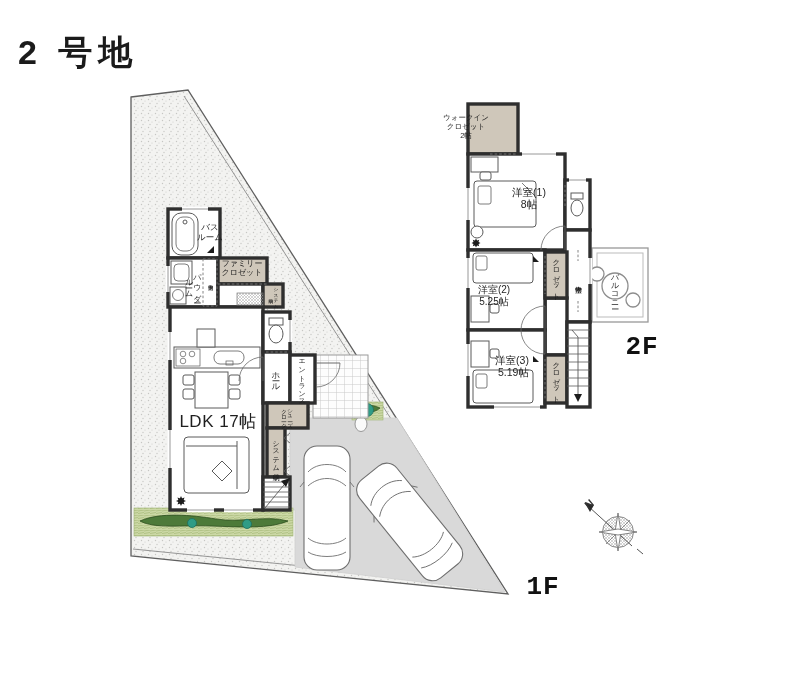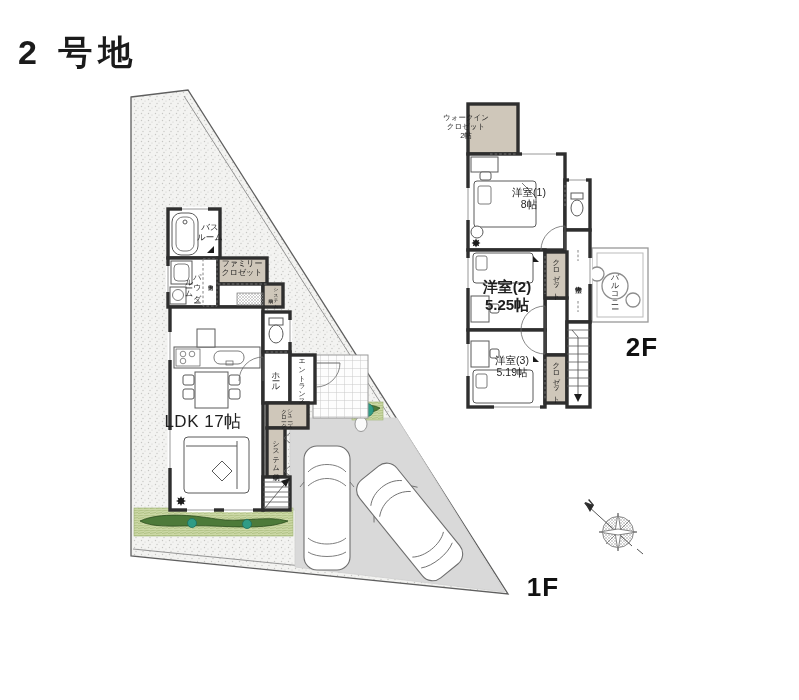--- a/index.html
+++ b/index.html
@@ -16,21 +16,21 @@
   .arc{fill:none;stroke:#6a6a6a;stroke-width:0.8;}
   .wgap{stroke:#ffffff;stroke-width:4.6;fill:none;}
   .wline{stroke:#8d8d8d;stroke-width:0.9;fill:none;}
   .car{fill:#ffffff;stroke:#6f6f6f;stroke-width:1.1;}
   .carline{fill:none;stroke:#6f6f6f;stroke-width:0.9;}
   .blk{fill:#1c1c1c;stroke:none;}
   .lab{position:absolute;transform:translate(-50%,-50%);white-space:pre-line;text-align:center;
        color:#1f1f1f;line-height:1.18;}
   .v{writing-mode:vertical-rl;text-orientation:upright;letter-spacing:1px;line-height:1.05;}
   .flab{position:absolute;transform:translate(-50%,-50%);font-weight:bold;font-size:26px;
-        color:#111;letter-spacing:1px;}
+        color:#111;letter-spacing:1px;font-family:Liberation Mono, monospace;}
   #page-title{position:absolute;left:18px;top:30px;font-size:34px;font-weight:600;
         color:#1b1b1b;letter-spacing:6px;}
   #north-label{position:absolute;transform:translate(-50%,-50%) rotate(-40deg);
         font-size:11px;font-weight:bold;color:#333;}
 </style>
 </head>
 <body>
 
 <div id="stage">
 
@@ -324,31 +324,31 @@
 <div class="lab v" style="left:210px;top:281px;font-size:5px;letter-spacing:0;">室内物干</div>
 <div class="lab" style="left:242px;top:268px;font-size:8px;">ファミリー
 クロゼット</div>
 <div class="lab v" style="left:273px;top:295px;font-size:4.8px;letter-spacing:0;">システム
 収納</div>
 <div class="lab v" style="left:276px;top:377px;font-size:8.5px;">ホール</div>
 <div class="lab v" style="left:302px;top:378px;font-size:7px;letter-spacing:0;">エントランス</div>
 <div class="lab v" style="left:287px;top:415px;font-size:5.8px;letter-spacing:0;">シューズ
 クローク</div>
 <div class="lab v" style="left:276px;top:452px;font-size:7px;letter-spacing:0;">システム収納</div>
-<div class="lab" style="left:203px;top:422px;font-size:17px;letter-spacing:0.5px;">LDK 17帖</div>
+<div class="lab" style="left:218px;top:422px;font-size:17px;letter-spacing:0.5px;">LDK 17帖</div>
 <div class="flab" style="left:543px;top:587px;text-align:right;">1F</div>
 
 <div class="lab" style="left:466px;top:127px;font-size:7.5px;">ウォークイン
 クロゼット
 2帖</div>
 <div class="lab" style="left:521px;top:198px;font-size:10.5px;margin-left:8px;">洋室(1)
 8帖</div>
-<div class="lab" style="left:507px;top:296px;font-size:15px;font-weight:bold;">洋室(2)
+<div class="lab" style="left:494px;top:296px;font-size:10px;">洋室(2)
 5.25帖</div>
-<div class="lab" style="left:512px;top:366px;font-size:10.5px;">洋室(3)
+<div class="lab" style="left:512px;top:366px;font-size:10.5px;text-align:right;">洋室(3)
 5.19帖</div>
 <div class="lab v" style="left:556px;top:275px;font-size:7.5px;letter-spacing:0;">クロゼット</div>
 <div class="lab v" style="left:556px;top:378px;font-size:7.5px;letter-spacing:0;">クロゼット</div>
 <div class="lab v" style="left:578px;top:281px;font-size:6.5px;letter-spacing:0;">室内物干</div>
 <div class="lab v" style="left:614px;top:286px;font-size:8px;letter-spacing:0;">バルコニー</div>
 <div class="flab" style="left:642px;top:347px;">2F</div>
 
 <div id="north-label" style="left:589px;top:504px;">N</div>
 
 </div>

